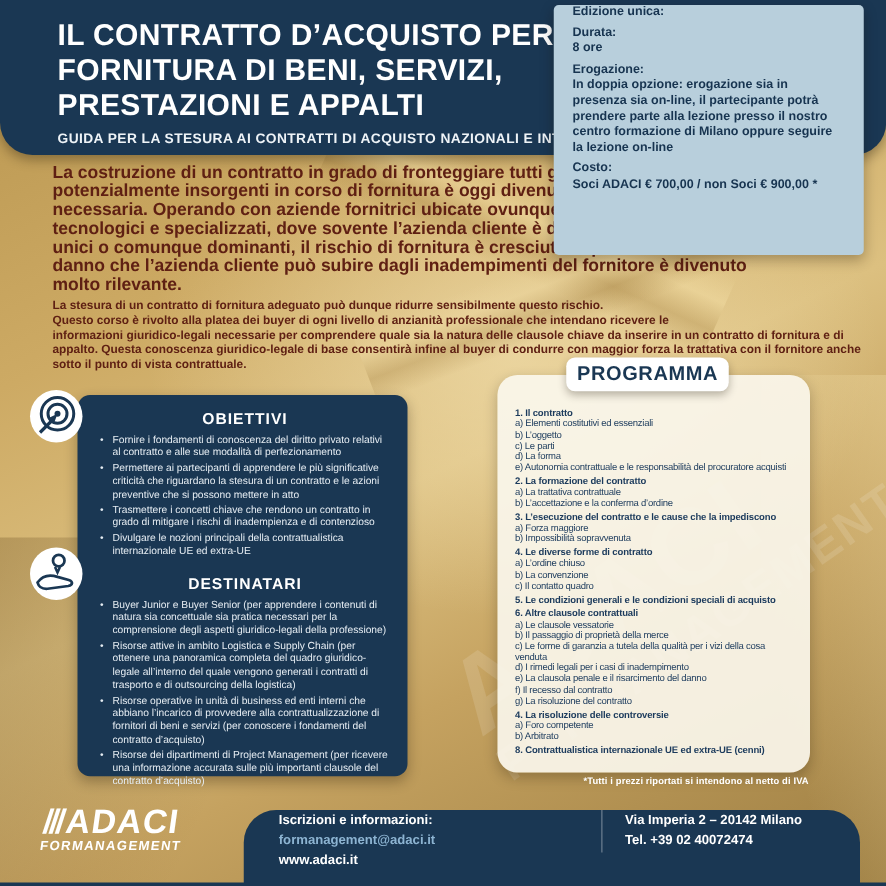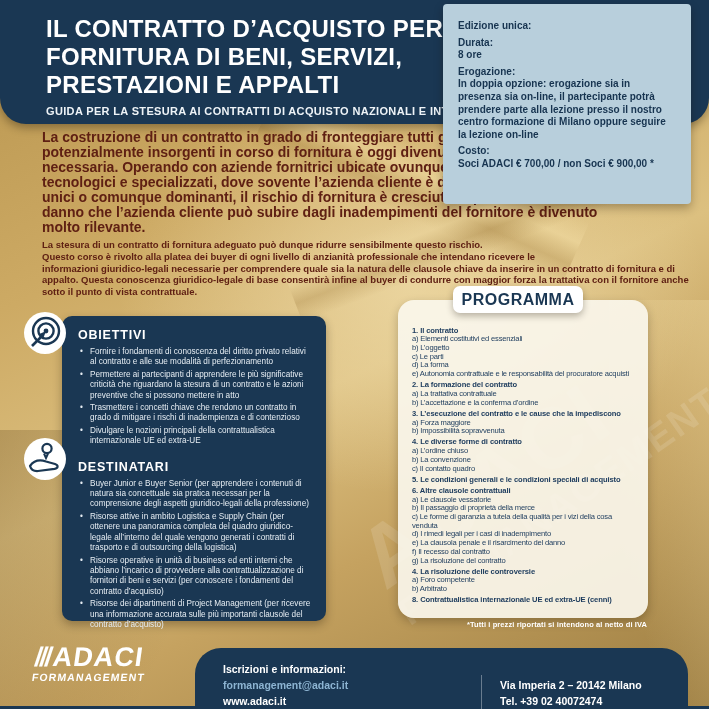--- a/index.html
+++ b/index.html
@@ -23,35 +23,35 @@
   .watermark .w1{font-size:86px;letter-spacing:2px;}
   .watermark .w2{font-size:38px;letter-spacing:2px;}
   
   .header{position:absolute;left:0;top:0;width:709px;height:124px;z-index:3;
     background:#1a3753;border-radius:0 0 26px 26px;box-shadow:0 4px 9px rgba(30,20,5,.35);}
   .header h1{margin:15px 0 0 46px;color:#fff;font-size:24px;line-height:28px;
     letter-spacing:.3px;white-space:pre-line;}
   .header .sub{margin:6px 0 0 46px;color:#eef3f7;font-size:11px;font-weight:600;letter-spacing:.35px;}
   
   .infobox{position:absolute;left:443px;top:4px;width:248px;height:200px;z-index:4;
-    background:#b8cfdc;border-radius:4px;padding:16px 15px;box-sizing:border-box;
+    background:#b8cfdc;border-radius:4px;padding:0 15px;box-sizing:border-box;
     color:#173450;font-size:10px;line-height:12.6px;box-shadow:0 4px 10px rgba(25,15,0,.3);}
   .ib-label{font-weight:bold;margin-top:4px;}
   .ib-label:first-child{margin-top:0;}
   .ib-text{font-weight:600;}
   
   .intro1{position:absolute;left:42px;top:130px;width:640px;z-index:3;color:#5f2013;
     font-size:14px;font-weight:600;line-height:15px;white-space:pre-line;}
   .intro2{position:absolute;left:42px;top:239px;width:665px;z-index:3;color:#5f2013;
     font-size:9.5px;font-weight:600;line-height:11.8px;white-space:pre-line;}
   
   .panel{position:absolute;left:62px;top:316px;width:264px;height:305px;z-index:3;
     background:#1a3753;border-radius:10px;padding:10px 12px 8px 16px;box-sizing:border-box;
     box-shadow:0 4px 10px rgba(25,15,0,.3);}
-  .panel-heading{color:#fff;font-weight:bold;font-size:12.5px;letter-spacing:.8px;margin:2px 0 5px 0;}
+  .panel-heading{color:#fff;font-weight:bold;font-size:12.5px;letter-spacing:.8px;margin:2px 0 5px 0;text-align:center;}
   .panel-heading.second{margin-top:13px;}
   .panel ul{margin:0;padding:0;list-style:none;}
   .panel li{position:relative;padding-left:12px;margin-bottom:2px;color:#e6edf3;
     font-size:8.2px;line-height:10.4px;}
   .panel li::before{content:"•";position:absolute;left:2px;top:0;}
   .badge{position:absolute;width:44px;height:44px;z-index:4;}
   .badge.obj{left:23px;top:311px;}
   .badge.dest{left:23px;top:437px;}
   
   .prog-title{position:absolute;left:453px;top:286px;width:130px;height:27px;z-index:5;
@@ -60,21 +60,21 @@
     box-shadow:0 3px 7px rgba(25,15,0,.3);}
   .prog-panel{position:absolute;left:398px;top:300px;width:250px;height:318px;z-index:2;
     background:rgba(250,246,236,.92);border-radius:16px;box-sizing:border-box;
     padding:24px 10px 8px 14px;color:#1b3a5c;box-shadow:0 4px 10px rgba(25,15,0,.25);}
   .prog-h{font-weight:bold;font-size:7.6px;line-height:8.7px;margin-top:2.5px;letter-spacing:-.1px;}
   .prog-i{font-size:7.6px;line-height:8.7px;letter-spacing:-.2px;}
   .footnote{position:absolute;right:62px;top:620px;z-index:3;color:#fff;
     font-size:7.5px;font-weight:600;letter-spacing:.1px;}
   
   .footer-box{position:absolute;left:195px;top:648px;width:493px;height:61px;z-index:3;
-    background:#1a3753;border-radius:26px 26px 0 0;display:flex;align-items:flex-end;
+    background:#1a3753;border-radius:26px 26px 0 0;display:flex;align-items:flex-start;
     box-sizing:border-box;padding-left:28px;}
   .f-left{width:248px;color:#fff;font-size:10.5px;font-weight:600;line-height:16px;}
   .f-left a{color:#8db4d2;text-decoration:none;font-weight:600;}
   .f-div{width:1px;height:34px;background:rgba(255,255,255,.35);margin:0 18px 0 10px;}
   .f-right{color:#fff;font-size:10.5px;font-weight:600;line-height:16px;}
   .logo{position:absolute;left:34px;top:644px;z-index:4;color:#fff;transform:skewX(-8deg);}
   .logo .l1{font-weight:bold;font-size:27px;line-height:27px;letter-spacing:1px;}
   .logo .l1 .slashes{letter-spacing:-2.5px;margin-right:3px;}
   .logo .l2{font-weight:bold;font-size:10.5px;letter-spacing:1.1px;line-height:12px;}
   .bottom-strip{position:absolute;left:0;bottom:0;width:709px;height:3px;background:#1a3753;z-index:2;}

